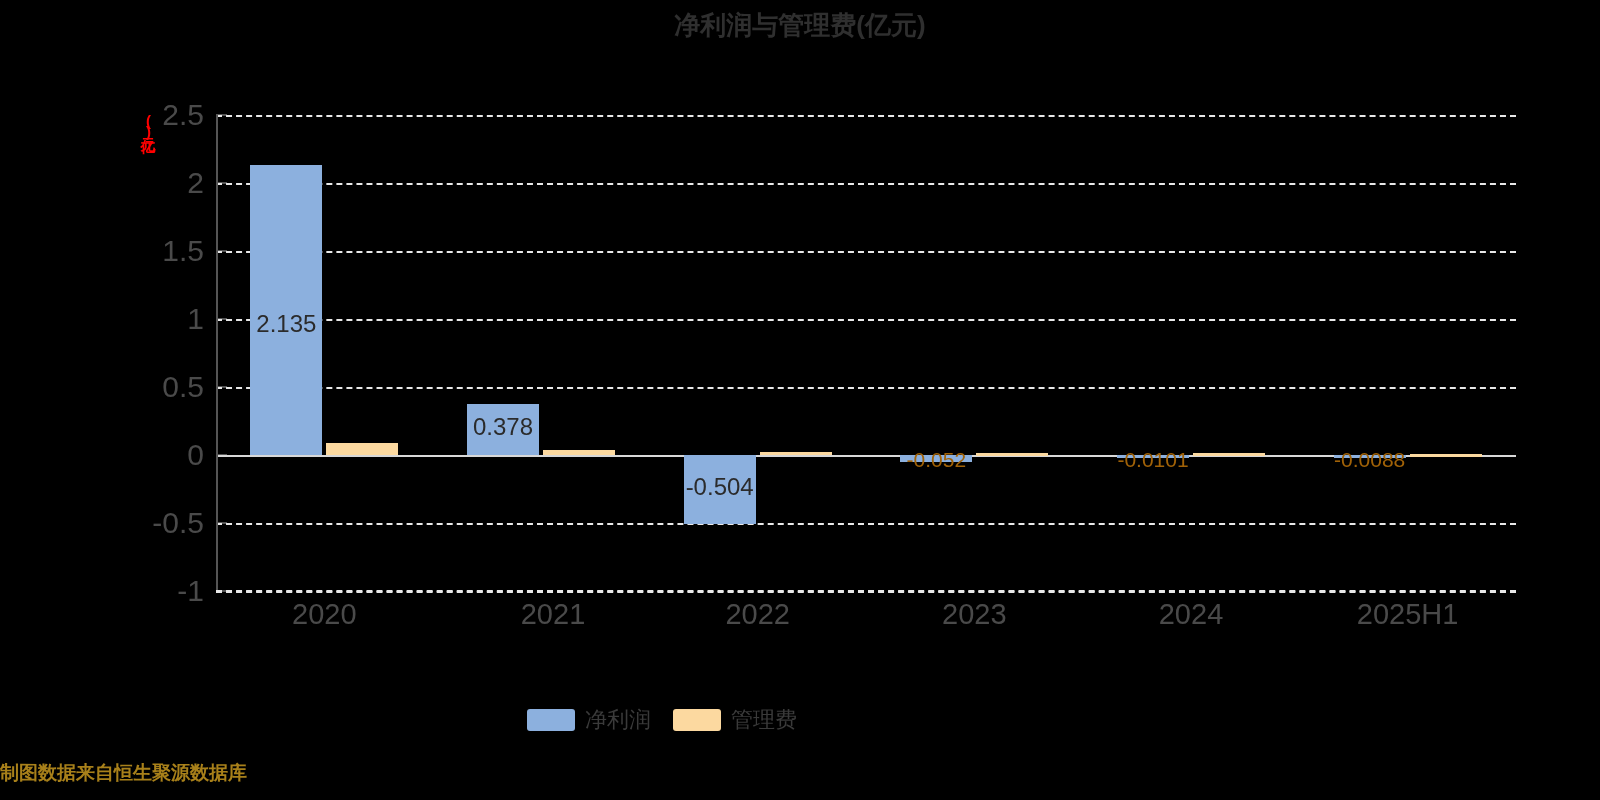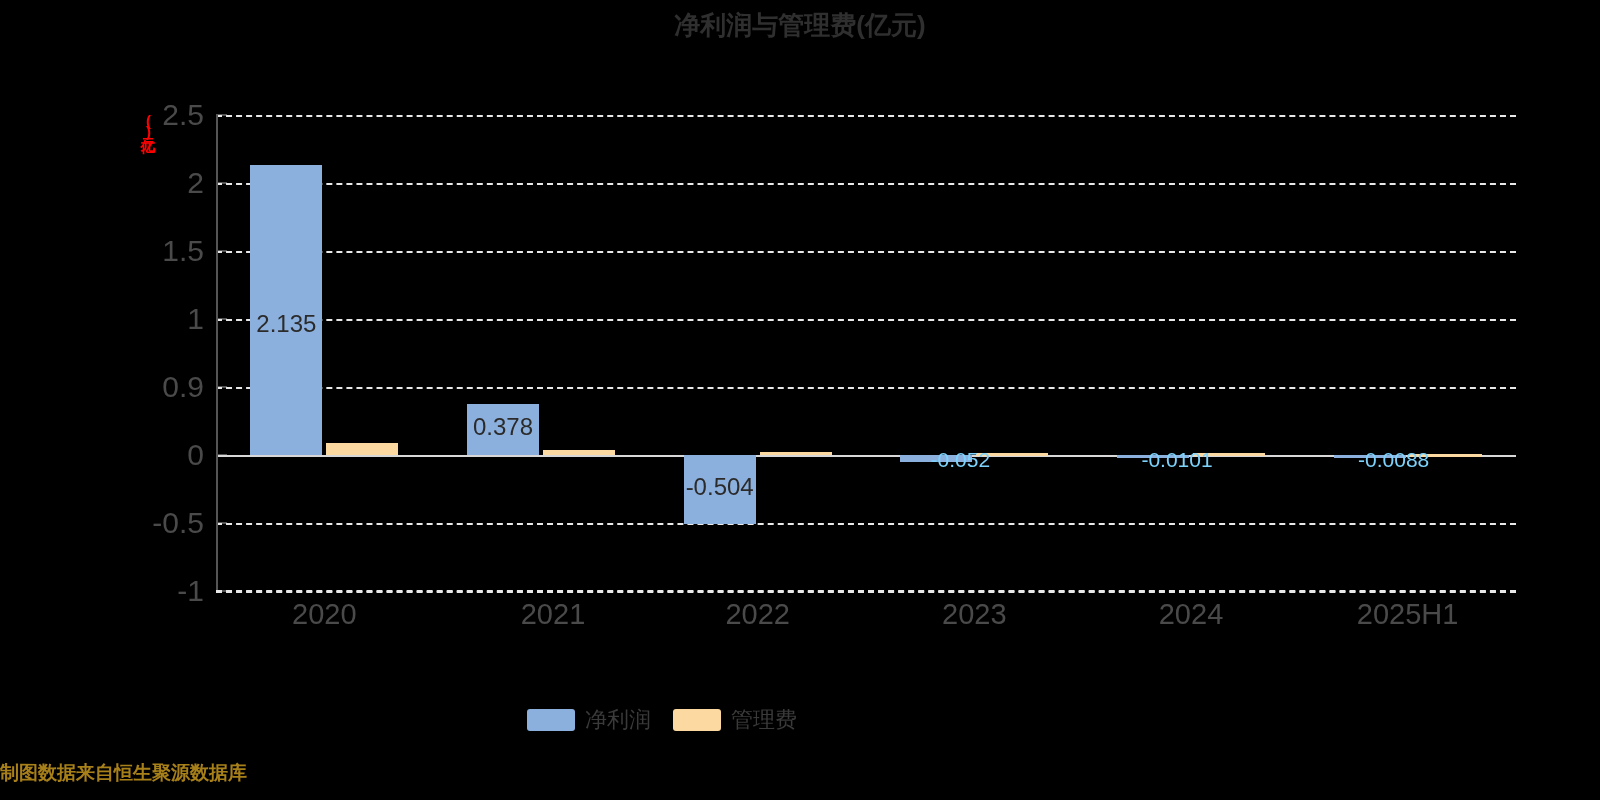--- a/index.html
+++ b/index.html
@@ -107,22 +107,21 @@
 
   .bar-label {
     position: absolute;
     font-size: 24px;
     color: #2b2b2b;
     white-space: nowrap;
     transform: translateX(-50%);
   }
   .bar-label.small {
     font-size: 21px;
-    color: #7dd3fc;
-    margin-left: 24px;
+    color: #a16207;
   }
 
   
   .x-axis-line {
     position: absolute;
     left: 216px;
     top: 590px;
     width: 1300px;
     height: 0;
     border-top: 2px dashed #e8e8e8;
@@ -191,21 +190,21 @@
   <div id="y-ticks">
       <div class="y-tick-mark" style="top: 115px;"></div>
       <div class="y-tick" style="left: 134px; right: auto; top: 115px;">2.5</div>
       <div class="y-tick-mark" style="top: 183px;"></div>
       <div class="y-tick" style="left: 134px; right: auto; top: 183px;">2</div>
       <div class="y-tick-mark" style="top: 251px;"></div>
       <div class="y-tick" style="left: 134px; right: auto; top: 251px;">1.5</div>
       <div class="y-tick-mark" style="top: 319px;"></div>
       <div class="y-tick" style="left: 134px; right: auto; top: 319px;">1</div>
       <div class="y-tick-mark" style="top: 387px;"></div>
-      <div class="y-tick" style="left: 134px; right: auto; top: 387px;">0.9</div>
+      <div class="y-tick" style="left: 134px; right: auto; top: 387px;">0.5</div>
       <div class="y-tick-mark" style="top: 455px;"></div>
       <div class="y-tick" style="left: 134px; right: auto; top: 455px;">0</div>
       <div class="y-tick-mark" style="top: 523px;"></div>
       <div class="y-tick" style="left: 134px; right: auto; top: 523px;">-0.5</div>
       <div class="y-tick-mark" style="top: 591px;"></div>
       <div class="y-tick" style="left: 134px; right: auto; top: 591px;">-1</div>
     </div>
   <div id="grid-lines">
       <div class="grid-line" style="position: absolute; left: 216px; top: 115px; width: 1300px;"></div>
       <div class="grid-line" style="position: absolute; left: 216px; top: 183px; width: 1300px;"></div>

